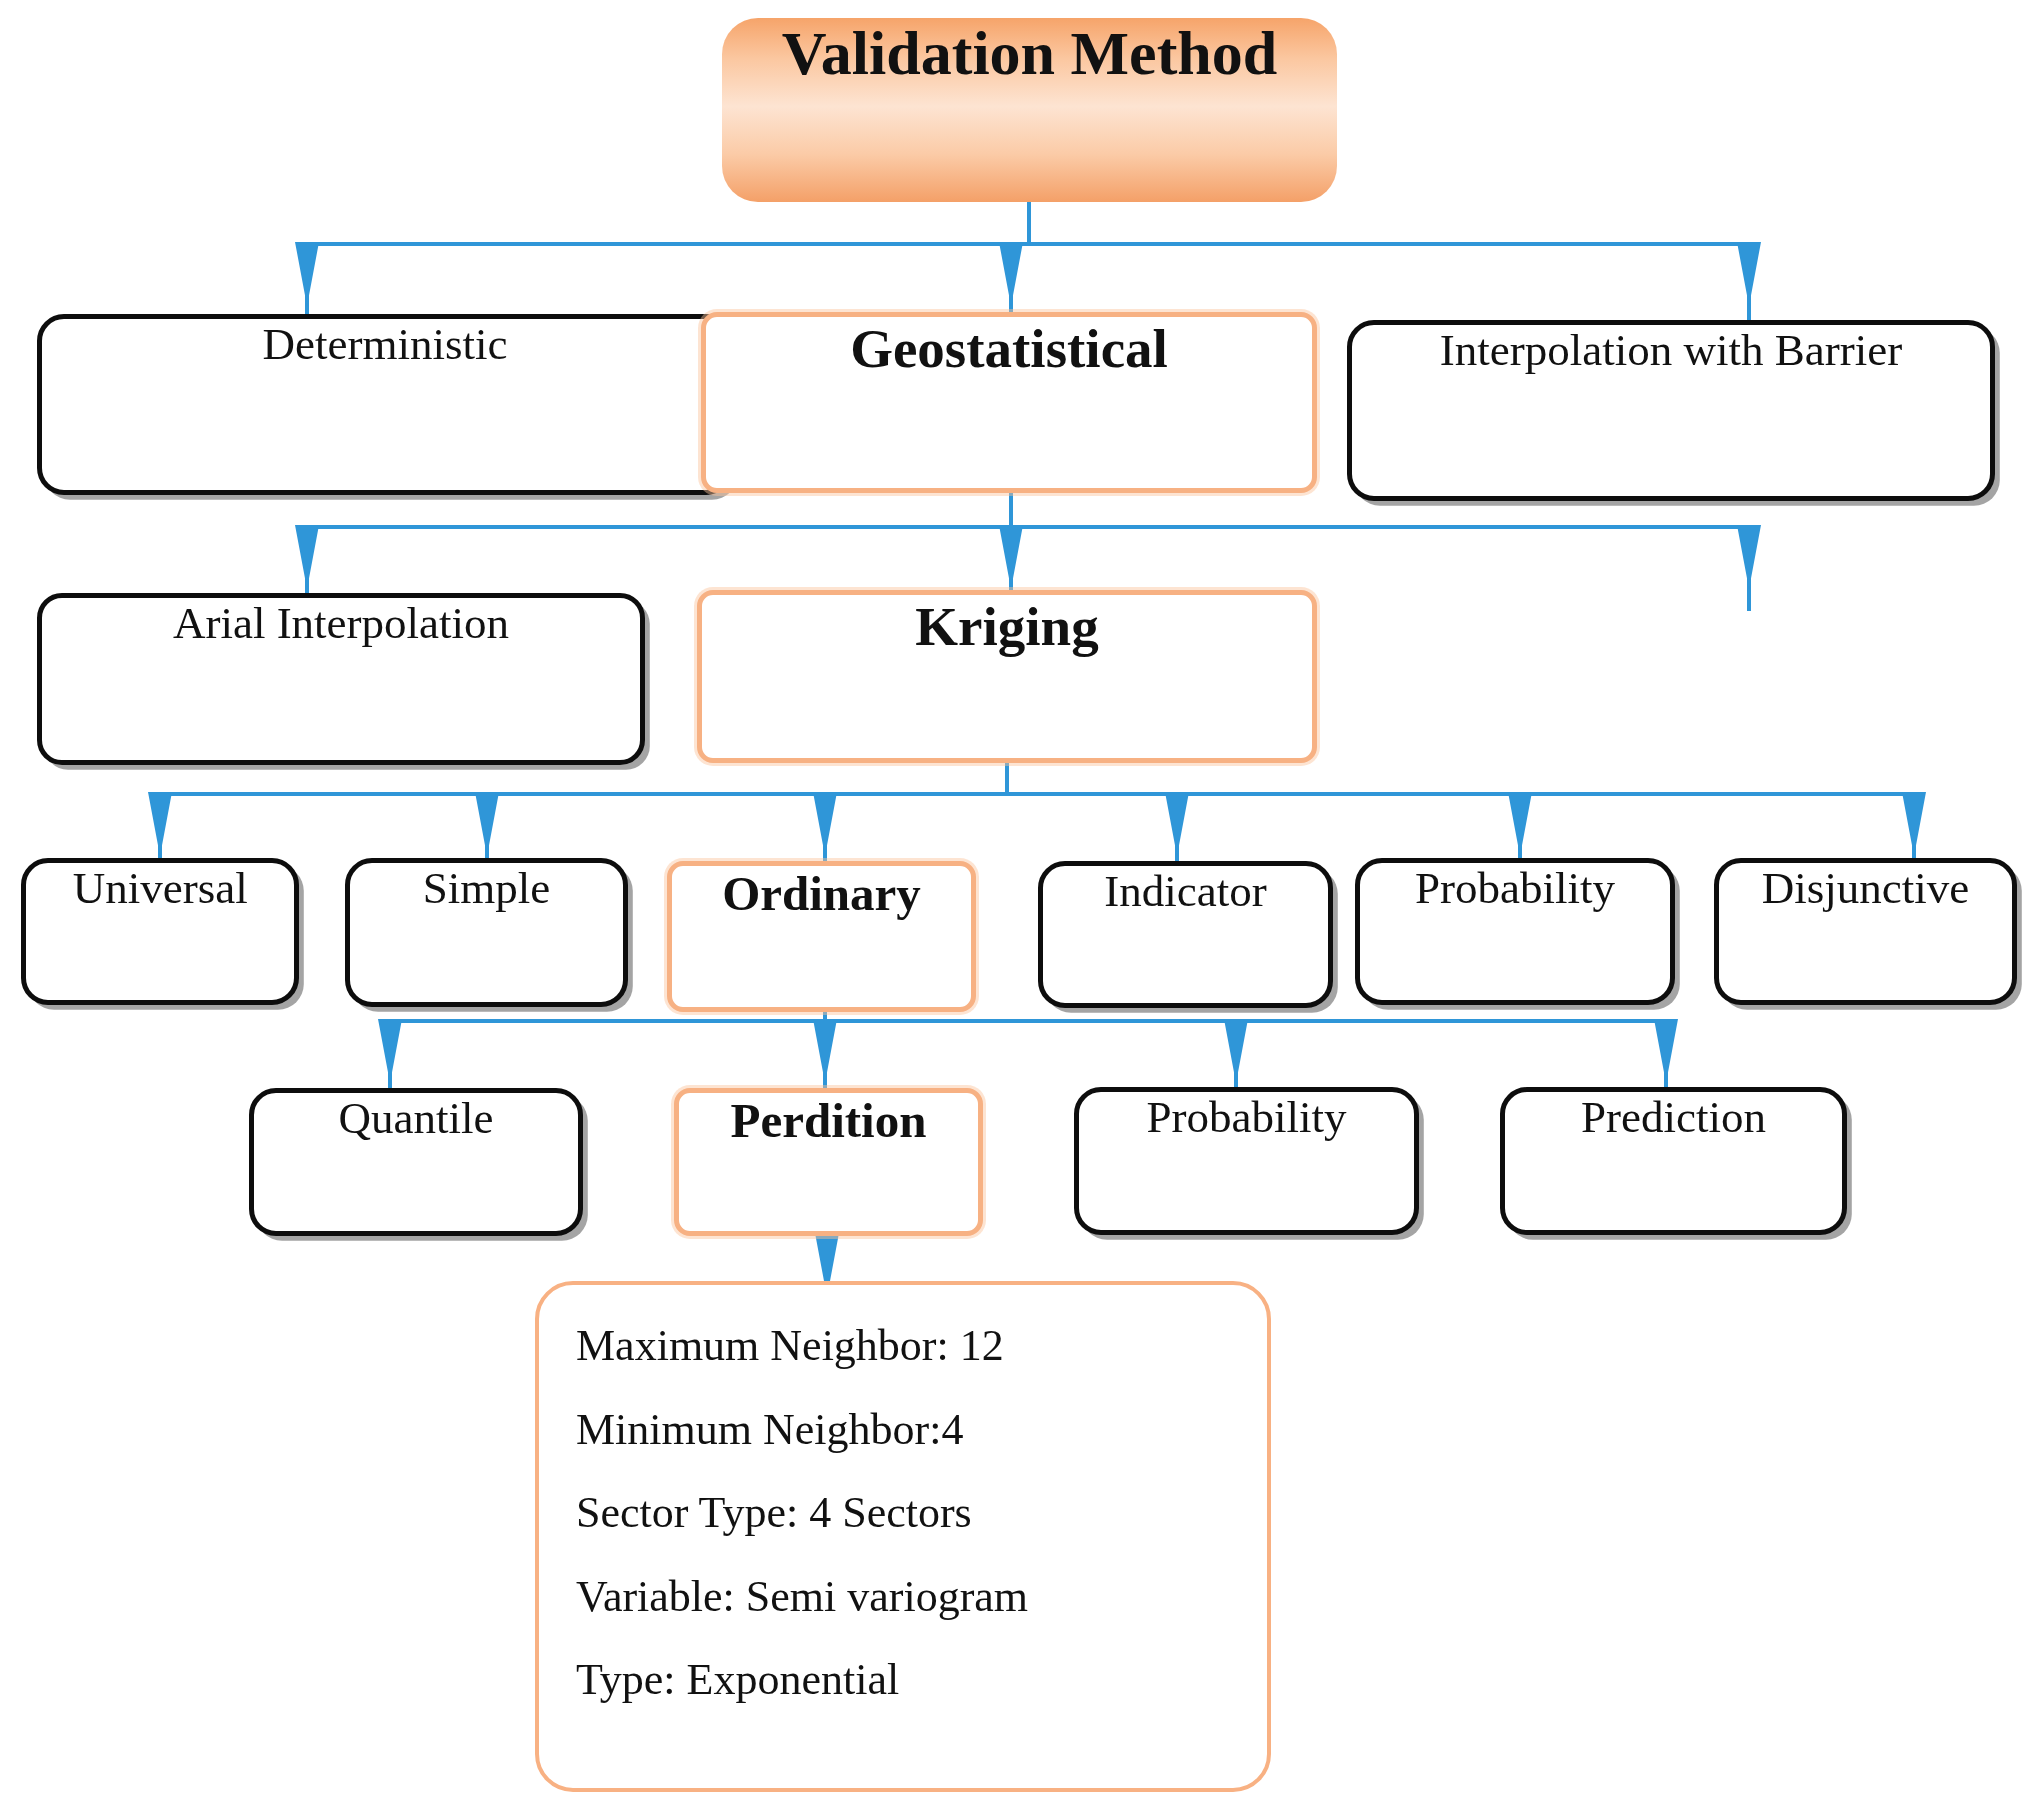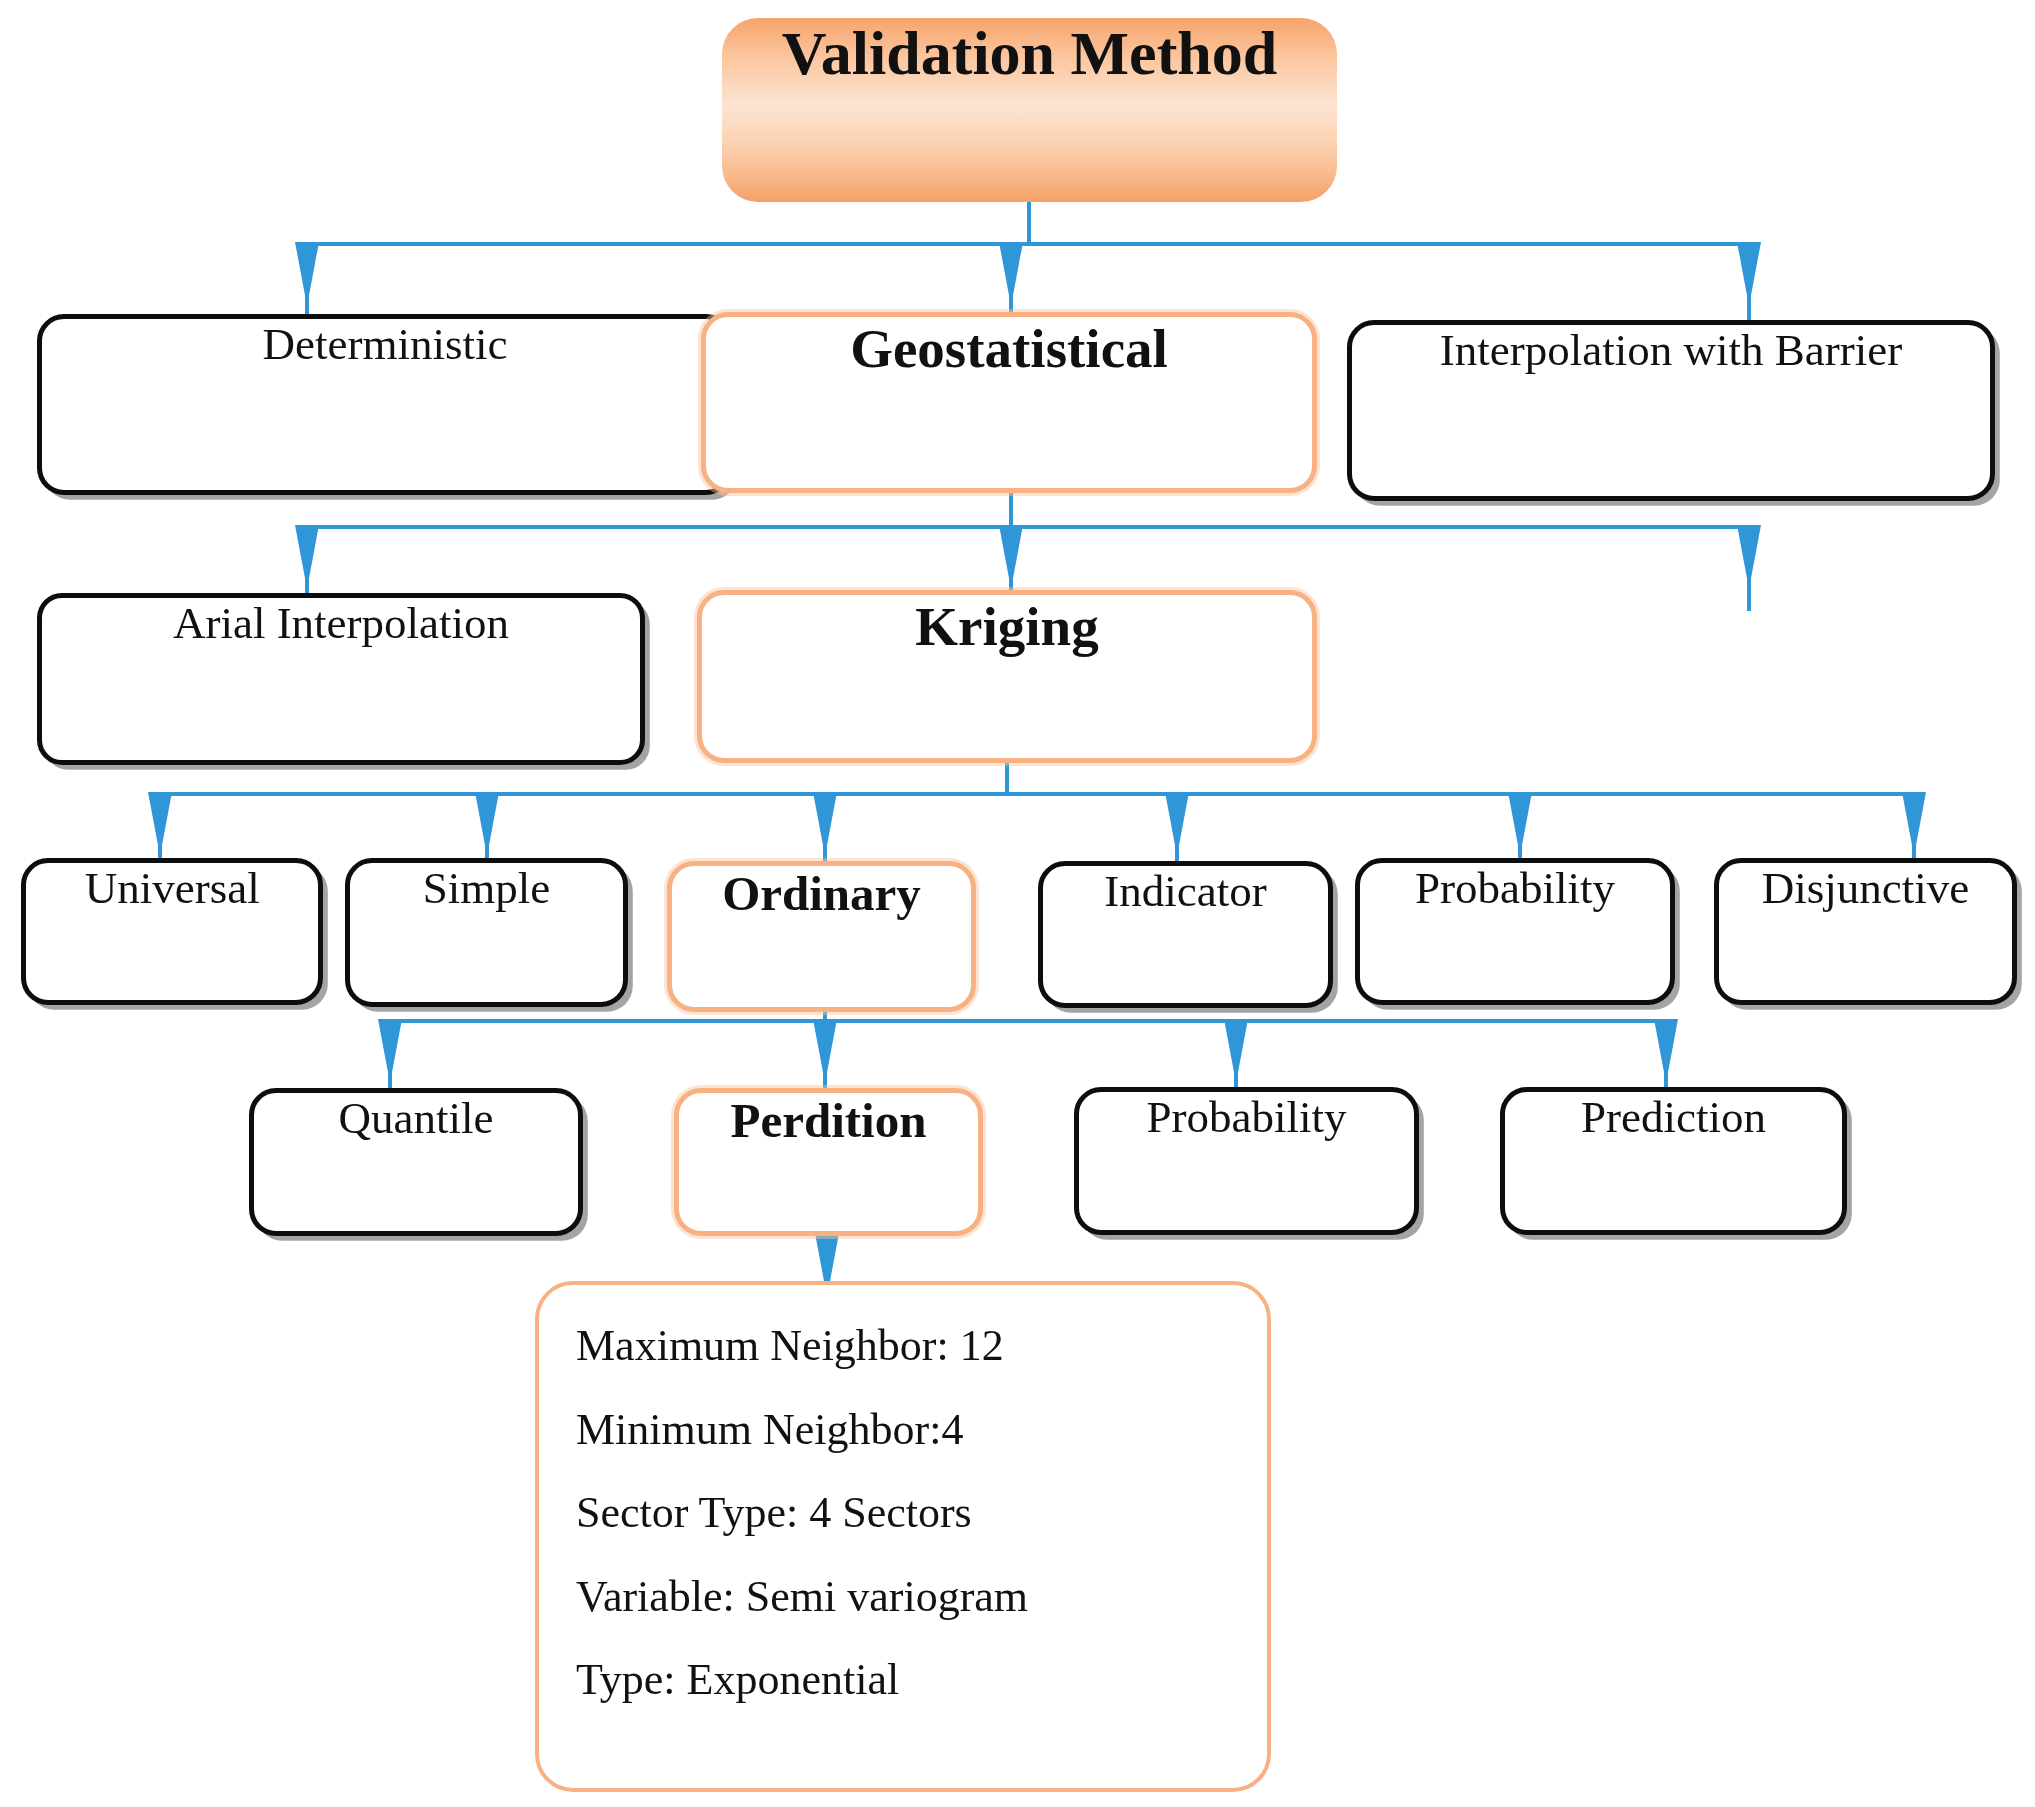--- a/index.html
+++ b/index.html
@@ -30,21 +30,21 @@
     padding: 0 10.7px;
     z-index: 5;
   }
   .node.black {
     border: 5.3px solid #0d0d0d;
     border-radius: 27px;
     box-shadow: 6px 6px 0 -1.2px rgba(90,90,90,0.55);
   }
   .node.orange {
     border: 5.3px solid #f7b183;
-    border-radius: 27px;
+    border-radius: 16px;
     box-shadow: 0 0 0 3px rgba(250,196,156,0.45);
   }
   .node.bold { font-weight: bold; }
 
   
   .node.root {
     border: none;
     border-radius: 36px;
     background: linear-gradient(180deg,
                 #f6a46a 0%,
@@ -146,21 +146,21 @@
 
   <div class="vline" style="left:1005px; top:763px; width:4.1px; height:31px;"></div>
   <div class="hbar" style="left:158px; top:792px; width:1758px;"></div>
   <div class="arrow" style="left:158px; top:792px; height:77px;"></div>
   <div class="arrow" style="left:485px; top:792px; height:77px;"></div>
   <div class="arrow" style="left:823px; top:792px; height:77px;"></div>
   <div class="arrow" style="left:1175px; top:792px; height:77px;"></div>
   <div class="arrow" style="left:1518px; top:792px; height:77px;"></div>
   <div class="arrow" style="left:1912px; top:792px; height:77px;"></div>
 
-  <div class="node black" style="left:21.3px; top:858px; width:302px; height:147px; font-size:45px;">
+  <div class="node black" style="left:21.3px; top:858px; width:278px; height:147px; font-size:45px;">
     <span>Universal</span>
   </div>
   <div class="node black" style="left:345px; top:858px; width:283px; height:149px; font-size:45px;">
     <span>Simple</span>
   </div>
   <div class="node orange bold" style="left:667px; top:861px; width:309px; height:151px; font-size:49px;">
     <span>Ordinary</span>
   </div>
   <div class="node black" style="left:1038px; top:861px; width:295px; height:147px; font-size:45px;">
     <span>Indicator</span>

